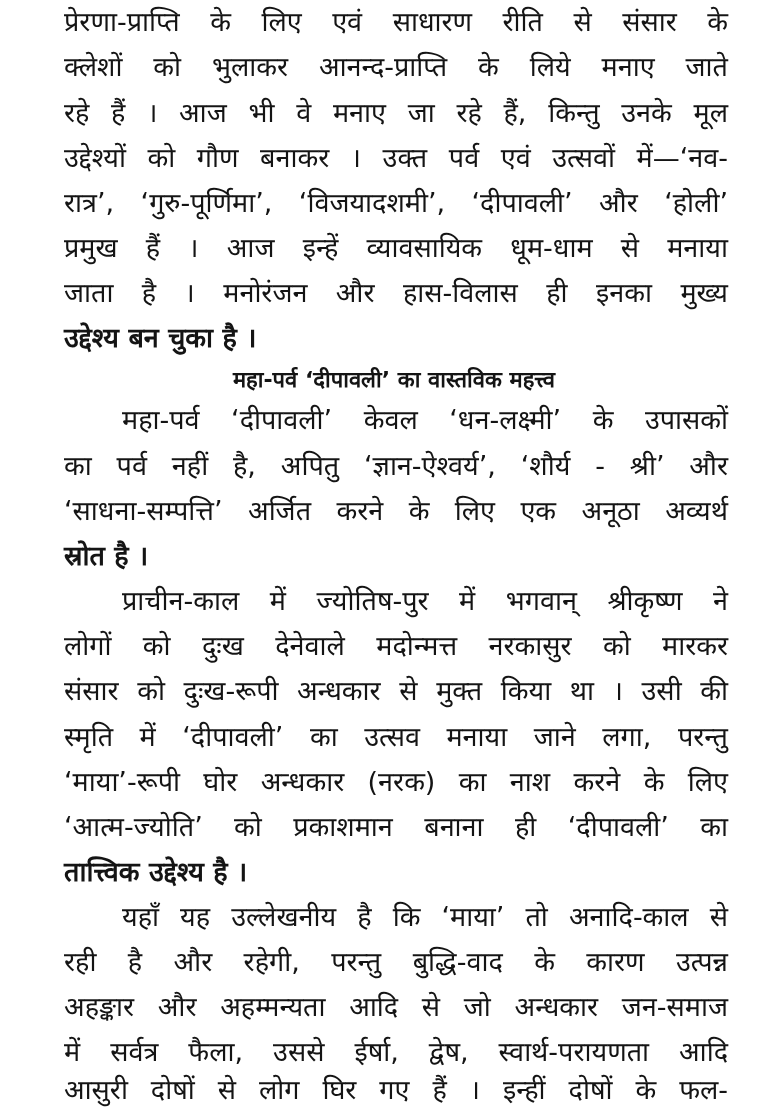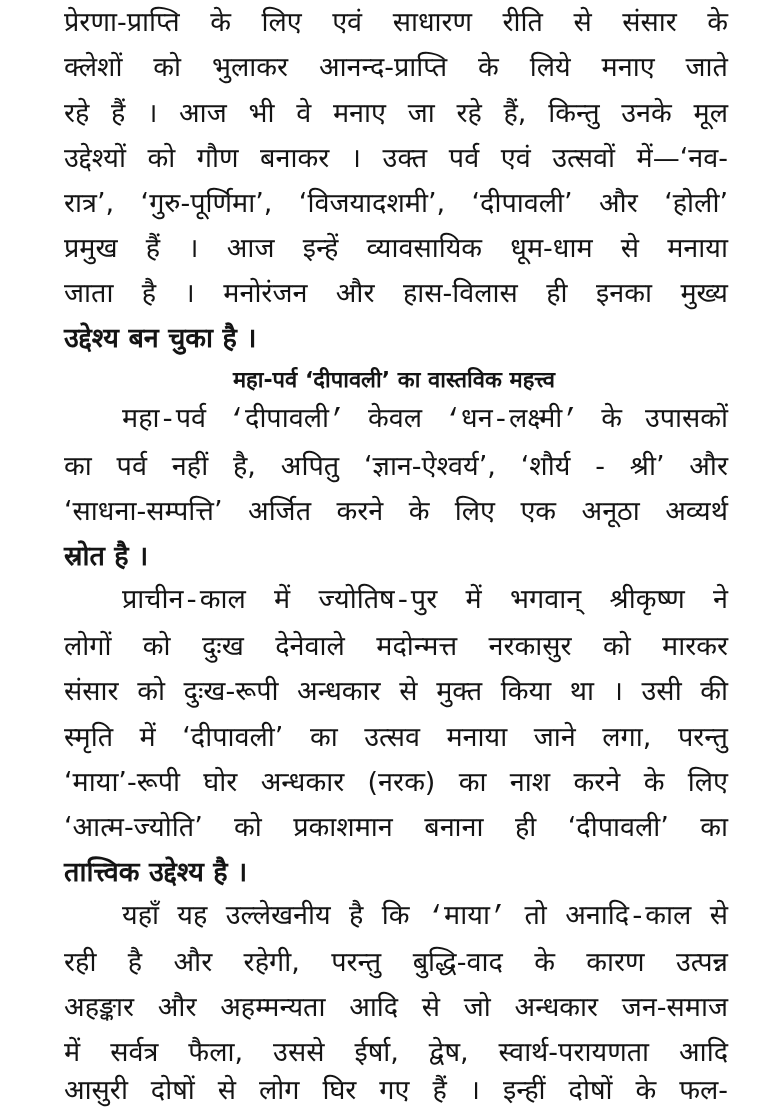--- a/index.html
+++ b/index.html
@@ -33,21 +33,20 @@
       text-align-last: justify;
       letter-spacing: 0px;
     }
     .line.last {
       text-align-last: left;
       font-weight: bold;
     }
     .line.indent {
       left: 118px;
       width: 606px;
-      font-family: Liberation Mono, monospace;
     }
     .heading {
       position: absolute;
       left: 0;
       width: 780px;
       text-align: center;
       font-size: 22px;
       font-weight: bold;
       line-height: 34px;
       white-space: nowrap;

